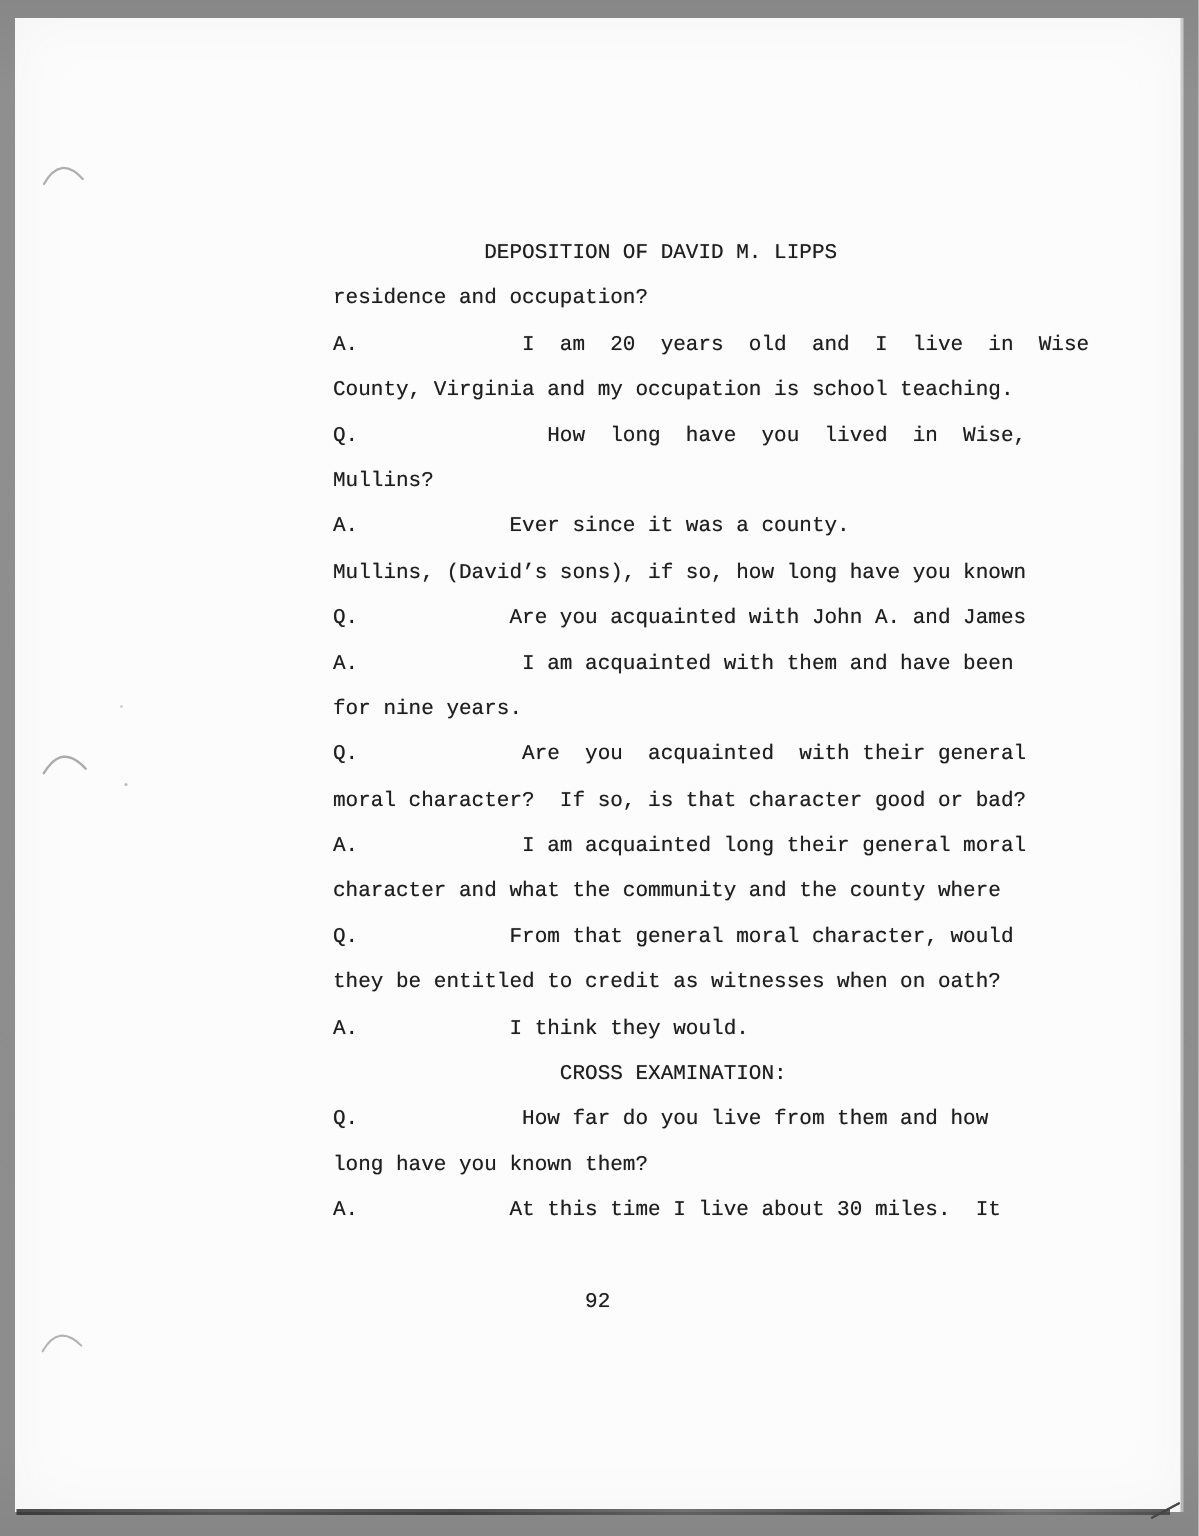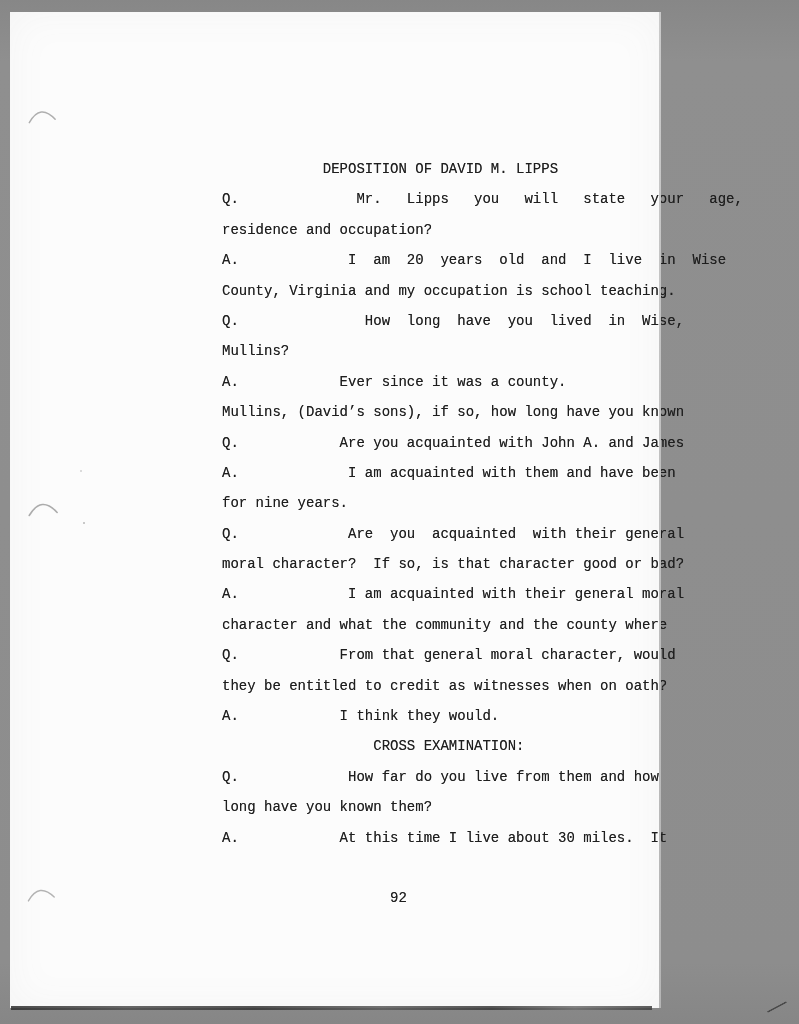--- a/index.html
+++ b/index.html
@@ -10,21 +10,21 @@
     background: #8d8d8d;
     font-family: "Liberation Mono", "DejaVu Sans Mono", monospace;
   }
   .scan-bg {
     position: absolute; inset: 0;
     background: linear-gradient(180deg, #878787 0%, #8f8f8f 6%, #8d8d8d 94%, #868686 100%);
   }
   .paper {
     position: absolute;
     left: 10px; top: 12px;
-    width: 650px; height: 996px;
+    width: 778px; height: 996px;
     background: #fcfcfc;
     box-shadow: inset 0 0 40px rgba(120,120,120,0.06);
   }
   .page-bottom-edge {
     position: absolute;
     left: 1px; right: 8px; bottom: -2px;
     height: 4px;
     background: linear-gradient(90deg, #2e2e2e 0%, #4d4d4d 18%, #343434 38%, #5a5a5a 58%, #383838 75%, #6d6d6d 88%, #414141 100%);
     opacity: 0.85;
   }
@@ -85,34 +85,33 @@
     <svg width="32" height="17" viewBox="0 0 32 17">
       <path d="M3 14 Q 15 -4 29 12" fill="none" stroke="#a2a2a2" stroke-width="1.4" stroke-linecap="round"></path>
     </svg>
   </div>
 
   <div class="speck speck-1"></div>
   <div class="speck speck-2"></div>
 
   <div class="text-block">
     <div class="line">            DEPOSITION OF DAVID M. LIPPS</div>
-    <div class="line">Q.              Mr.   Lipps   you   will   state   your   age,</div>
     <div class="line">residence and occupation?</div>
     <div class="line">A.             I  am  20  years  old  and  I  live  in  Wise</div>
     <div class="line">County, Virginia and my occupation is school teaching.</div>
     <div class="line">Q.               How  long  have  you  lived  in  Wise,</div>
     <div class="line">Mullins?</div>
     <div class="line">A.            Ever since it was a county.</div>
     <div class="line">Mullins, (David’s sons), if so, how long have you known</div>
     <div class="line">Q.            Are you acquainted with John A. and James</div>
     <div class="line">A.             I am acquainted with them and have been</div>
     <div class="line">for nine years.</div>
     <div class="line">Q.             Are  you  acquainted  with their general</div>
     <div class="line">moral character?  If so, is that character good or bad?</div>
-    <div class="line">A.             I am acquainted with their general moral</div>
+    <div class="line">A.             I am acquainted long their general moral</div>
     <div class="line">character and what the community and the county where</div>
     <div class="line">Q.            From that general moral character, would</div>
     <div class="line">they be entitled to credit as witnesses when on oath?</div>
     <div class="line">A.            I think they would.</div>
     <div class="line">                  CROSS EXAMINATION:</div>
     <div class="line">Q.             How far do you live from them and how</div>
     <div class="line">long have you known them?</div>
     <div class="line">A.            At this time I live about 30 miles.  It</div>
     <div class="line"></div>
     <div class="line">                    92</div>

